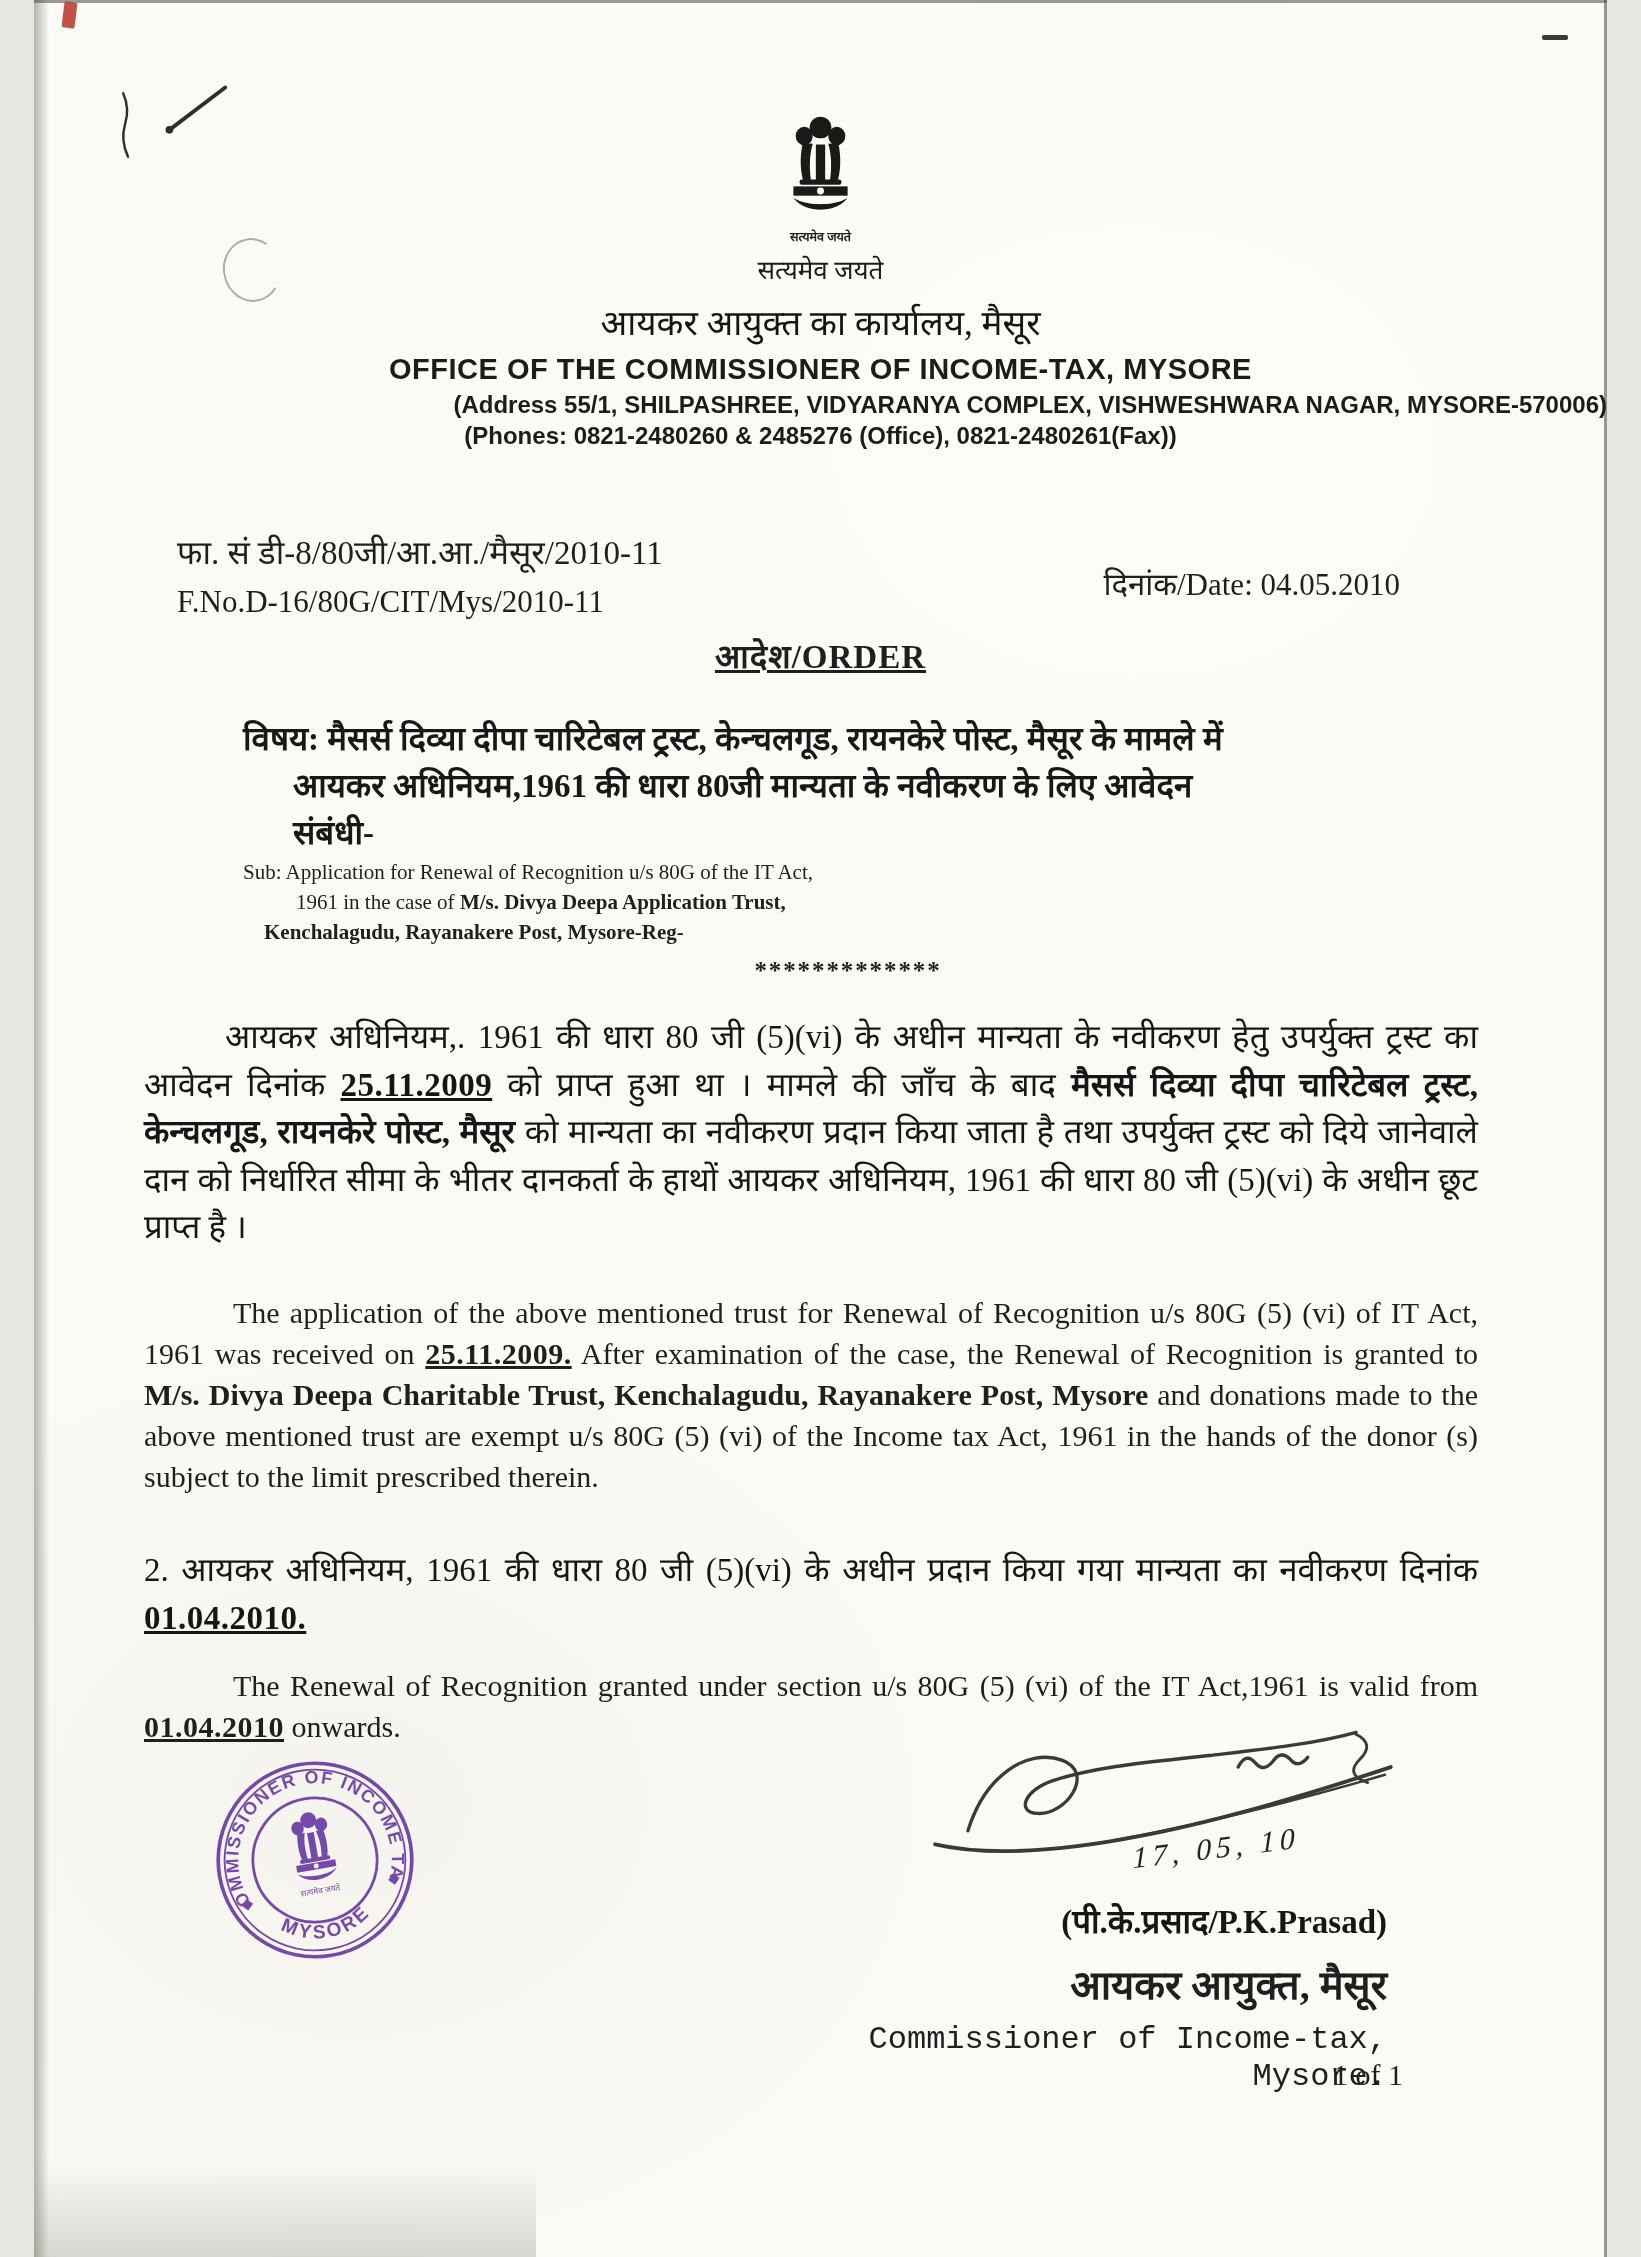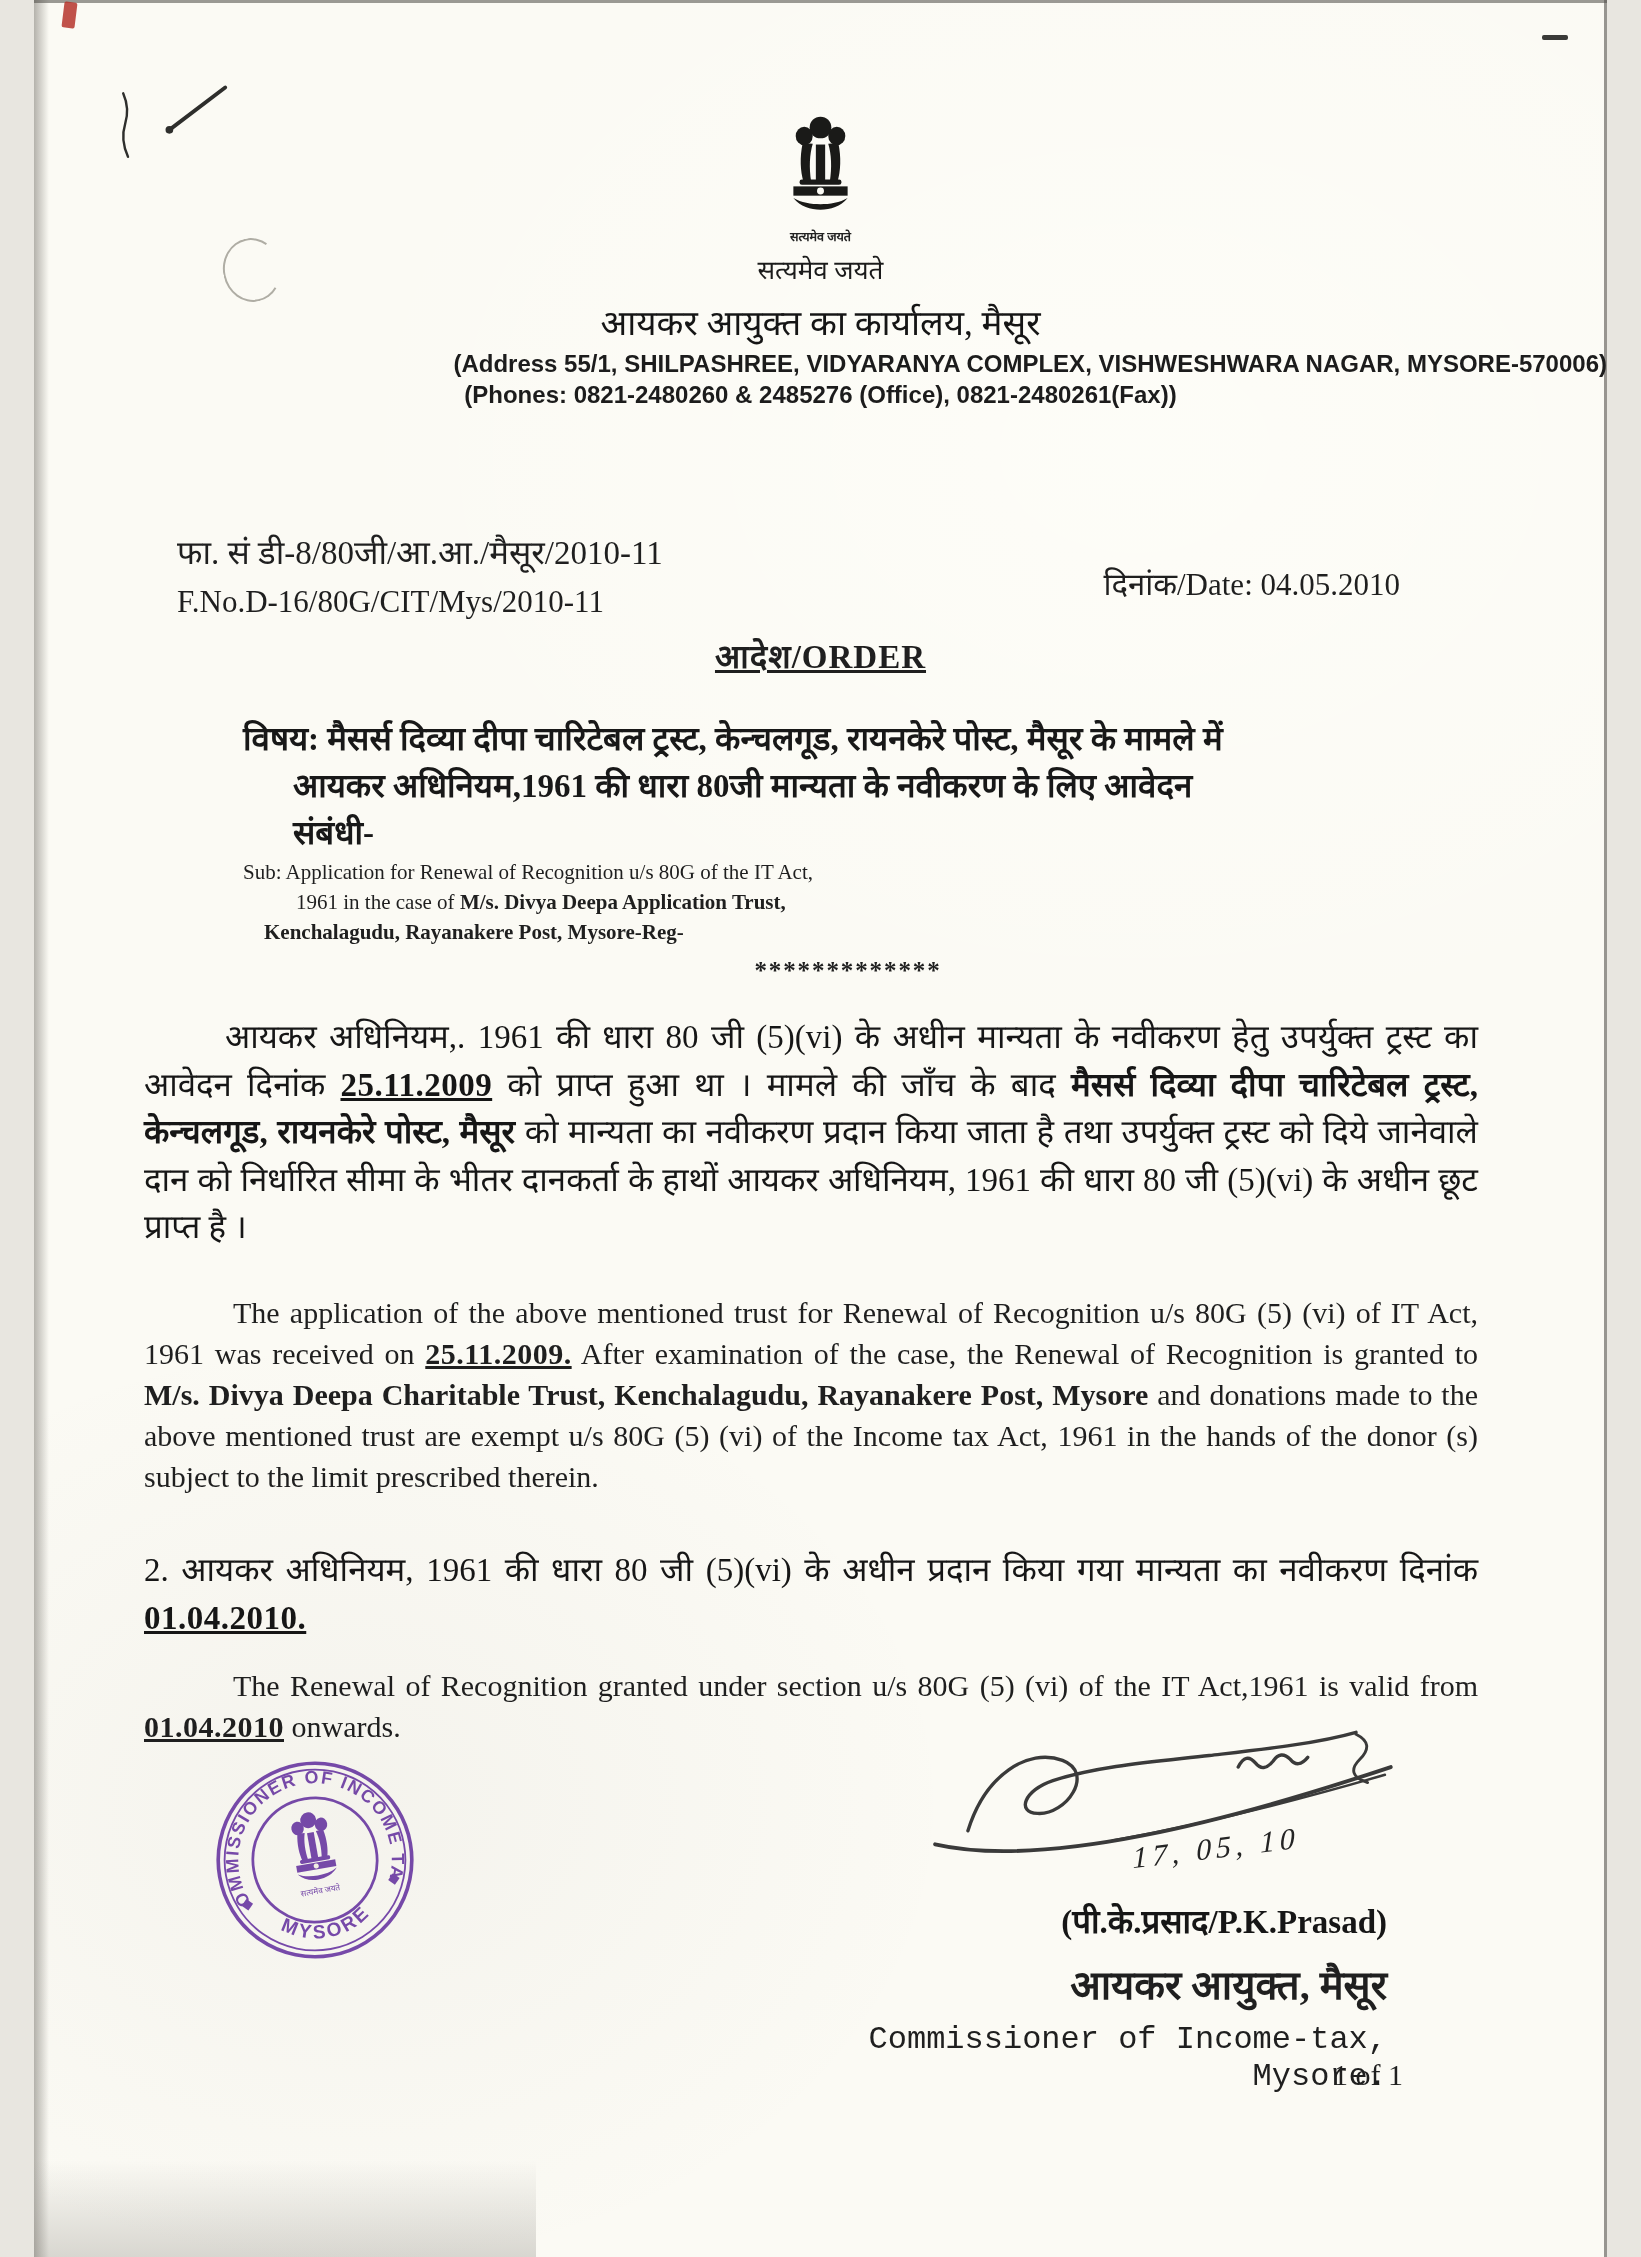--- a/index.html
+++ b/index.html
@@ -112,20 +112,21 @@
     </g>
   </svg>
 
   <header class="letterhead">
     <svg class="emblem" width="93" height="118" viewBox="0 0 120 150">
       <use href="#lioncap" fill="#1a1a18"></use>
     </svg>
     <div class="motto-sm">सत्यमेव जयते</div>
     <div class="motto">सत्यमेव जयते</div>
     <div class="office-hi">आयकर आयुक्त का कार्यालय, मैसूर</div>
+    <div class="office-en sans">OFFICE OF THE COMMISSIONER OF INCOME-TAX, MYSORE</div>
     <div class="addr sans">(Address 55/1, SHILPASHREE, VIDYARANYA COMPLEX, VISHWESHWARA NAGAR, MYSORE-570006)</div>
     <div class="phones sans">(Phones: 0821-2480260 &amp; 2485276 (Office), 0821-2480261(Fax))</div>
   </header>
 
   <section class="refblock">
     <div class="file-hi">फा. सं डी-8/80जी/आ.आ./मैसूर/2010-11</div>
     <div class="file-en">F.No.D-16/80G/CIT/Mys/2010-11</div>
     <div class="date-line">दिनांक/Date: 04.05.2010</div>
     <div class="order">आदेश/ORDER</div>
   </section>

